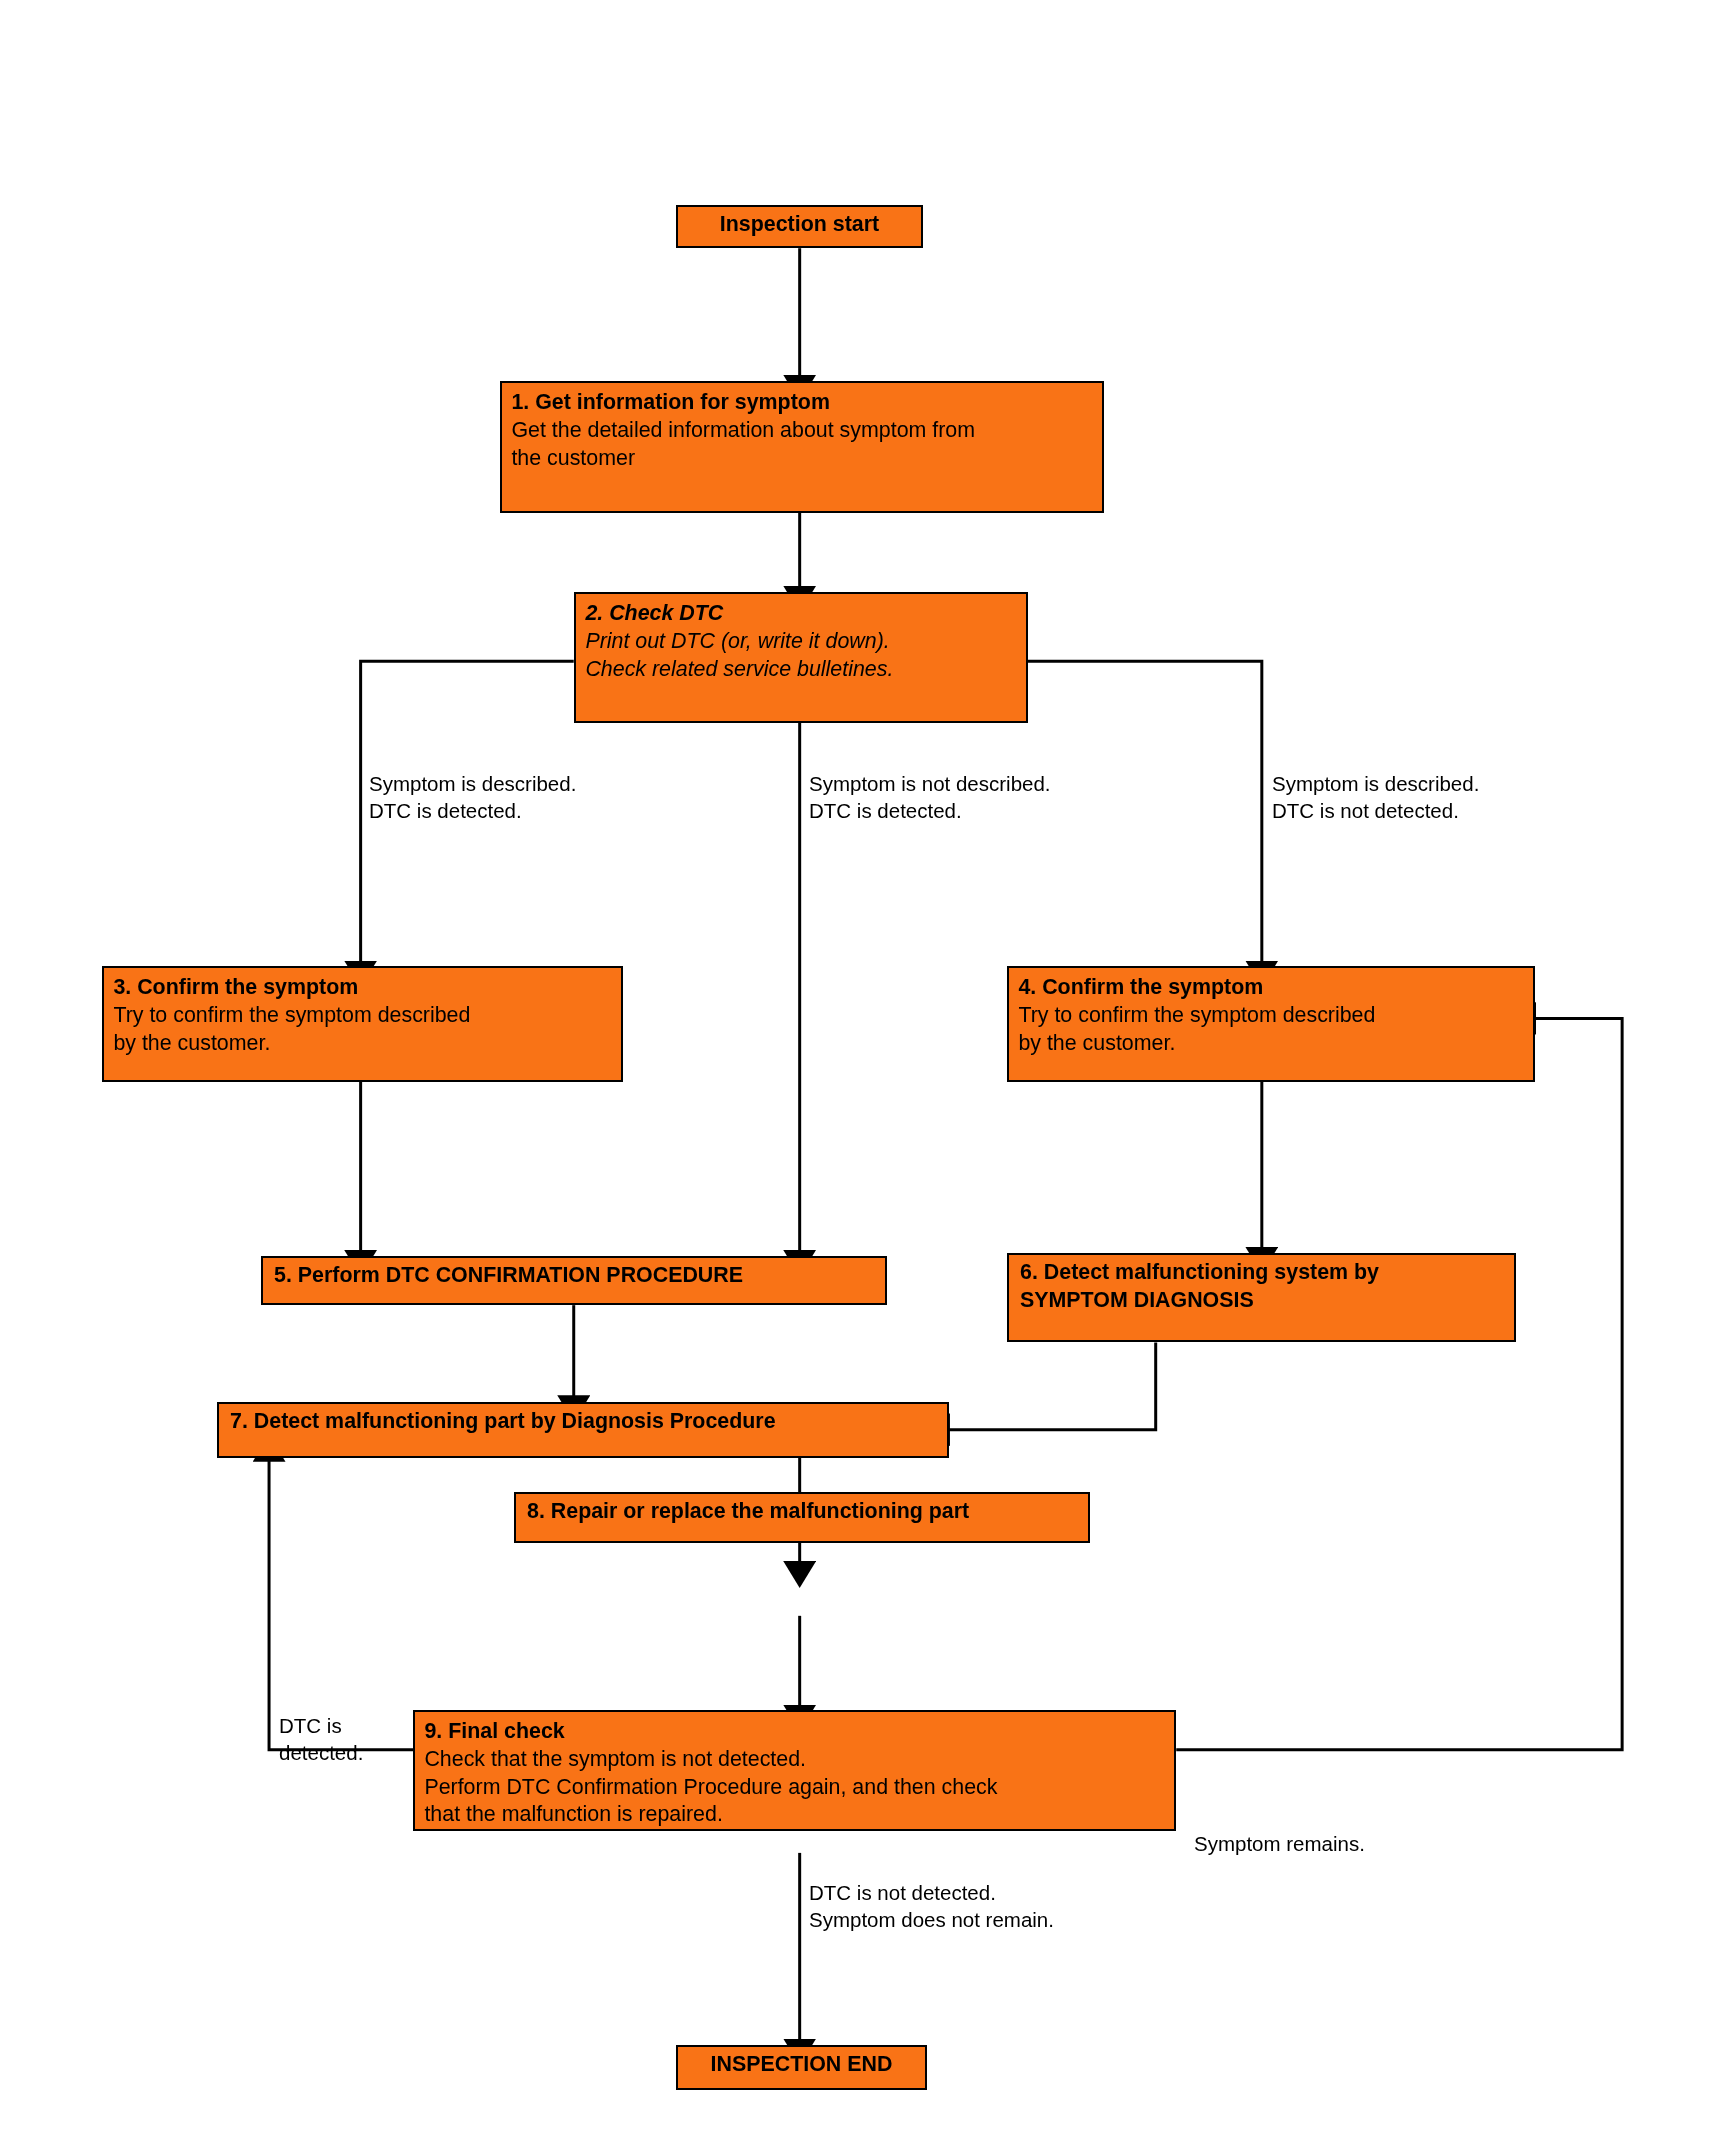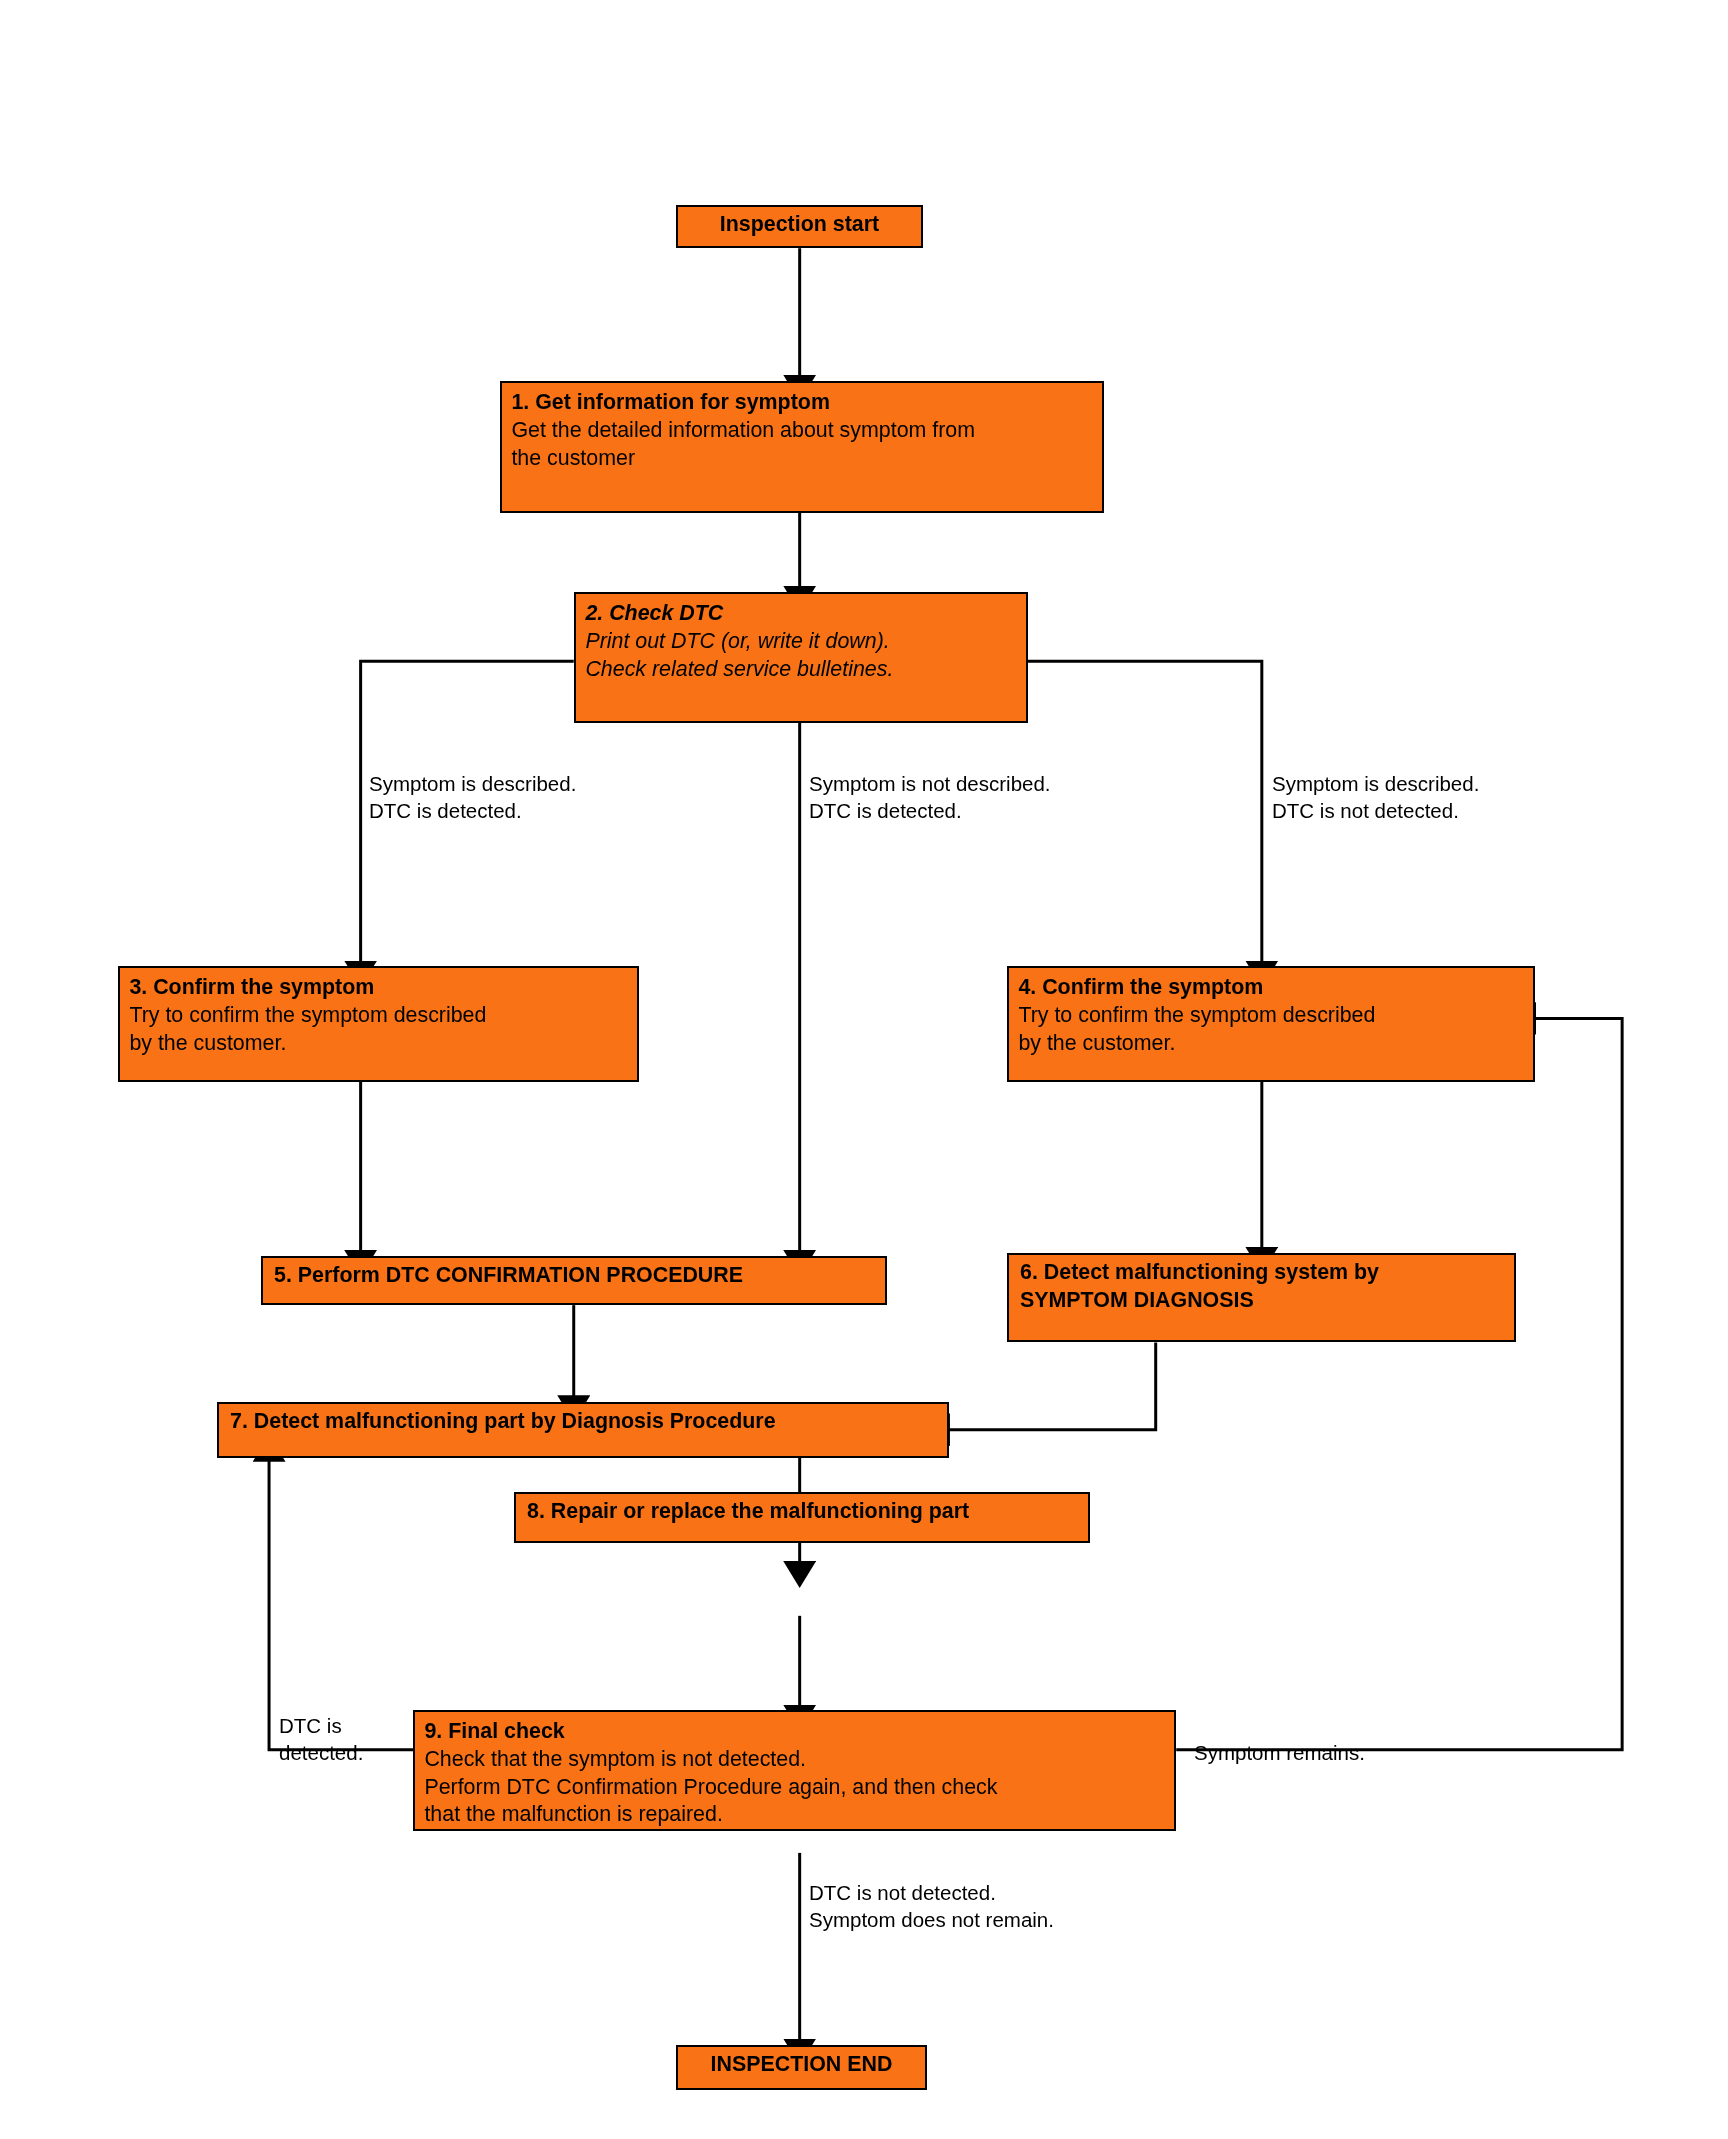--- a/index.html
+++ b/index.html
@@ -114,21 +114,21 @@
 Check related service bulletines.</div>
   </div>
 
   <div class="edge-label" style="left:369px; top:770px; width:334px;">Symptom is described.
 DTC is detected.</div>
   <div class="edge-label" style="left:809px; top:770px; width:351px;">Symptom is not described.
 DTC is detected.</div>
   <div class="edge-label" style="left:1272px; top:770px; width:351px;">Symptom is described.
 DTC is not detected.</div>
 
-  <div class="node" style="left:118px; top:966px; width:521px; height:116px;">
+  <div class="node" style="left:102px; top:966px; width:521px; height:116px;">
     <div class="title">3. Confirm the symptom</div>
     <div class="body">Try to confirm the symptom described
 by the customer.</div>
   </div>
 
   <div class="node" style="left:1007px; top:966px; width:528px; height:116px;">
     <div class="title">4. Confirm the symptom</div>
     <div class="body">Try to confirm the symptom described
 by the customer.</div>
   </div>
@@ -152,21 +152,21 @@
 
   <div class="node" style="left:413px; top:1710px; width:763px; height:121px;">
     <div class="title">9. Final check</div>
     <div class="body">Check that the symptom is not detected.
 Perform DTC Confirmation Procedure again, and then check
 that the malfunction is repaired.</div>
   </div>
 
   <div class="edge-label" style="left:279px; top:1712px; width:128px;">DTC is
 detected.</div>
-  <div class="edge-label" style="left:1194px; top:1739px; width:265px;">Symptom remains.</div>
+  <div class="edge-label" style="left:1194px; top:1830px; width:265px;">Symptom remains.</div>
   <div class="edge-label" style="left:809px; top:1879px; width:377px;">DTC is not detected.
 Symptom does not remain.</div>
 
   <div class="node center tight" style="left:676px; top:2045px; width:251px; height:45px;">
     <div class="title">INSPECTION END</div>
   </div>
 
 </div>
 
 

